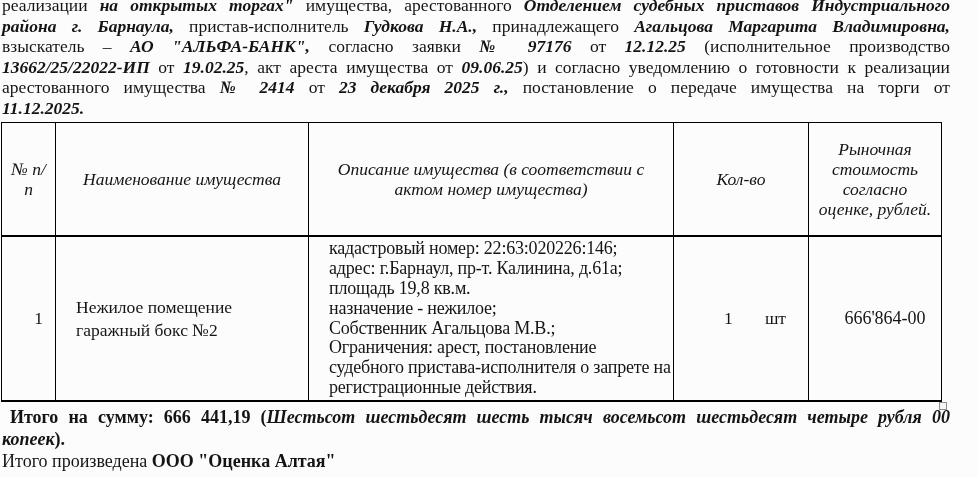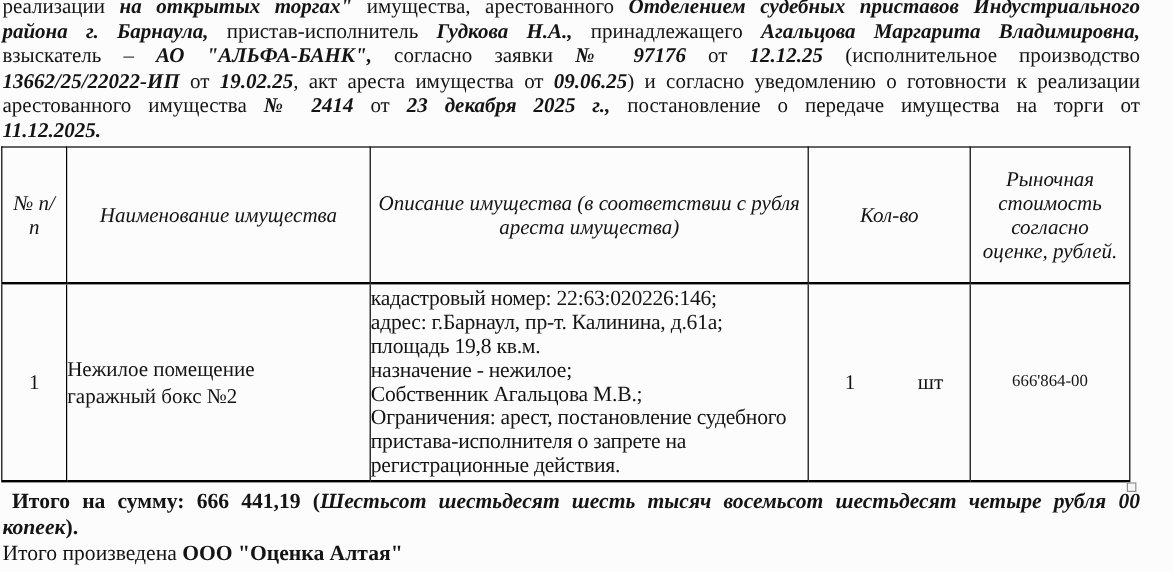--- a/index.html
+++ b/index.html
@@ -16,28 +16,28 @@
   #intro{position:absolute;top:-5px;left:2px;width:948px;
          font-size:17.5px;line-height:20.5px;white-space:normal;}
   #intro .line{height:20.5px;overflow:visible;}
   #intro .last{text-align:left;text-align-last:left;}
 
   #doc-table{position:absolute;top:122px;left:1px;border-collapse:collapse;
              table-layout:fixed;width:940px;font-size:17.5px;}
   #doc-table th,#doc-table td{border:1px solid #000;padding:0;vertical-align:middle;}
   #doc-table th{font-weight:normal;text-align:center;line-height:20px;
                 border-bottom:2px solid #000;height:108px;padding:2px 6px;font-style:italic;}
-  #doc-table td{border-bottom:2px solid #000;height:163px;}
+  #doc-table td{border-bottom:2px solid #000;height:163px;padding-left:20px;}
   td.c-num{text-align:center;}
   td.c-name{vertical-align:middle;padding:2px 4px 2px 8px;line-height:23px;}
   td.c-desc{vertical-align:top;padding:4px 10px 2px 8px;font-size:18px;
             line-height:19.8px;letter-spacing:-0.2px;}
   td.c-desc .dline{margin:0;}
   td.c-qty .qwrap{display:flex;justify-content:space-between;padding:0 22px 0 30px;}
-  td.c-val{text-align:center;font-size:14px;}
+  td.c-val{text-align:center;font-size:18px;}
 
   #totals{position:absolute;top:406px;left:2px;width:948px;
           font-size:18px;line-height:22px;}
   #totals .t1{text-indent:8px;}
   #totals .plain{text-align:left;text-align-last:left;}
 
   #table-handle{position:absolute;top:402px;left:939px;width:6px;height:6px;
                 border:1px solid #8f8f8f;background:#f6f6f6;}
 </style>
 </head>
@@ -57,21 +57,21 @@
     <col style="width:54px">
       <col style="width:253px">
       <col style="width:365px">
       <col style="width:135px">
       <col style="width:133px">
   </colgroup>
   <thead>
     <tr>
       <th>№ п/п</th>
       <th>Наименование имущества</th>
-      <th>Описание имущества (в соответствии с рубля ареста имущества)</th>
+      <th>Описание имущества (в соответствии с актом номер имущества)</th>
       <th>Кол-во</th>
       <th>Рыночная стоимость согласно оценке, рублей.</th>
     </tr>
   </thead>
   <tbody>
     <tr>
       <td class="c-num">1</td>
       <td class="c-name">
         <div>Нежилое помещение</div>
         <div>гаражный бокс №2</div>

